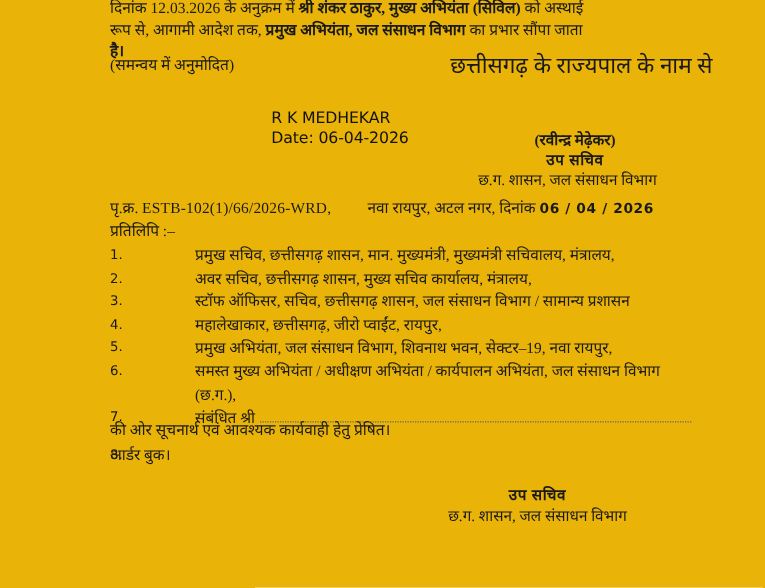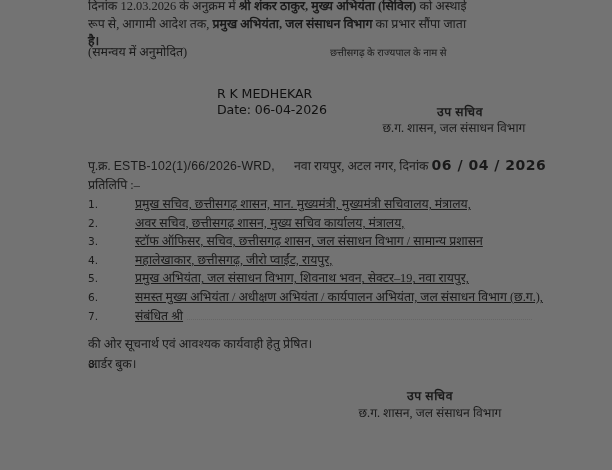--- a/index.html
+++ b/index.html
@@ -11,21 +11,21 @@
     width: 612px;
     height: 470px;
     position: relative;
     font-family: "Liberation Serif", "DejaVu Serif", serif;
     color: #1a1a1a;
     overflow: hidden;
   }
   .page {
     position: absolute;
     inset: 0;
-    background: #737373;
+    background: #eab308;
   }
   .bodytext {
     position: absolute;
     left: 88px;
     top: -2px;
     width: 440px;
     font-size: 12.4px;
     line-height: 17.6px;
     text-align: justify;
   }
@@ -38,22 +38,22 @@
     top: 43px;
     font-size: 12.4px;
   }
 
   
   .gov-block {
     position: absolute;
     left: 330px;
     top: 44px;
     width: 240px;
-    text-align: left;
-    font-size: 10px;
+    text-align: right;
+    font-size: 18px;
     line-height: 17px;
   }
   .gov-block .l2 { padding-left: 14px; }
 
   
   .dsig {
     position: absolute;
     left: 217px;
     top: 86px;
     font-family: "DejaVu Sans", "Liberation Sans", sans-serif;
@@ -80,32 +80,32 @@
   
   .refline {
     position: absolute;
     left: 88px;
     top: 157px;
     width: 452px;
     font-size: 12.3px;
     white-space: nowrap;
   }
   .refline .rnum {
-    font-family: Liberation Sans, sans-serif;
+    font-family: Liberation Serif, serif;
     letter-spacing: 0.2px;
   }
   .refline .place {
     position: absolute;
     left: 206px;
     top: 0;
   }
   .refline .dt {
     font-weight: bold;
     font-family: "DejaVu Sans", sans-serif;
-    font-size: 14px;
+    font-size: 11px;
     letter-spacing: 0.5px;
     margin-top: 24px;
   }
 
   .copyto {
     position: absolute;
     left: 88px;
     top: 176px;
     font-size: 12.4px;
   }
@@ -126,22 +126,21 @@
   .li .num {
     position: absolute;
     left: 0;
     top: 0;
     width: 30px;
     font-family: "DejaVu Sans", sans-serif;
     font-size: 10.6px;
   }
   .li .txt {
     display: block;
-    margin-left: 47px;
-    text-decoration: underline;
+    margin-left: 68px;
   }
   .li .cont {
     display: block;
     margin-left: 44px;
   }
   .dots {
     display: inline-block;
     border-bottom: 1px dotted #666;
     height: 9px;
     margin-left: 4px;
@@ -204,20 +203,21 @@
   <div class="gov-block">
     <div class="l1">छत्तीसगढ़ के राज्यपाल के नाम से</div>
   </div>
 
   <div class="dsig">
     <div>R K MEDHEKAR</div>
     <div>Date: 06-04-2026</div>
   </div>
 
   <div class="signatory">
+    <div class="nm">(रवीन्द्र मेढ़ेकर)</div>
     <div class="ttl">उप सचिव</div>
     <div class="dept">छ.ग. शासन, जल संसाधन विभाग</div>
   </div>
 
   <div class="refline">
     <span>पृ.क्र.</span>
     <span class="rnum">ESTB-102(1)/66/2026-WRD,</span>
     <span class="place">
       <span>नवा रायपुर, अटल नगर, दिनांक</span>
       <span class="dt">06 / 04 / 2026</span>

